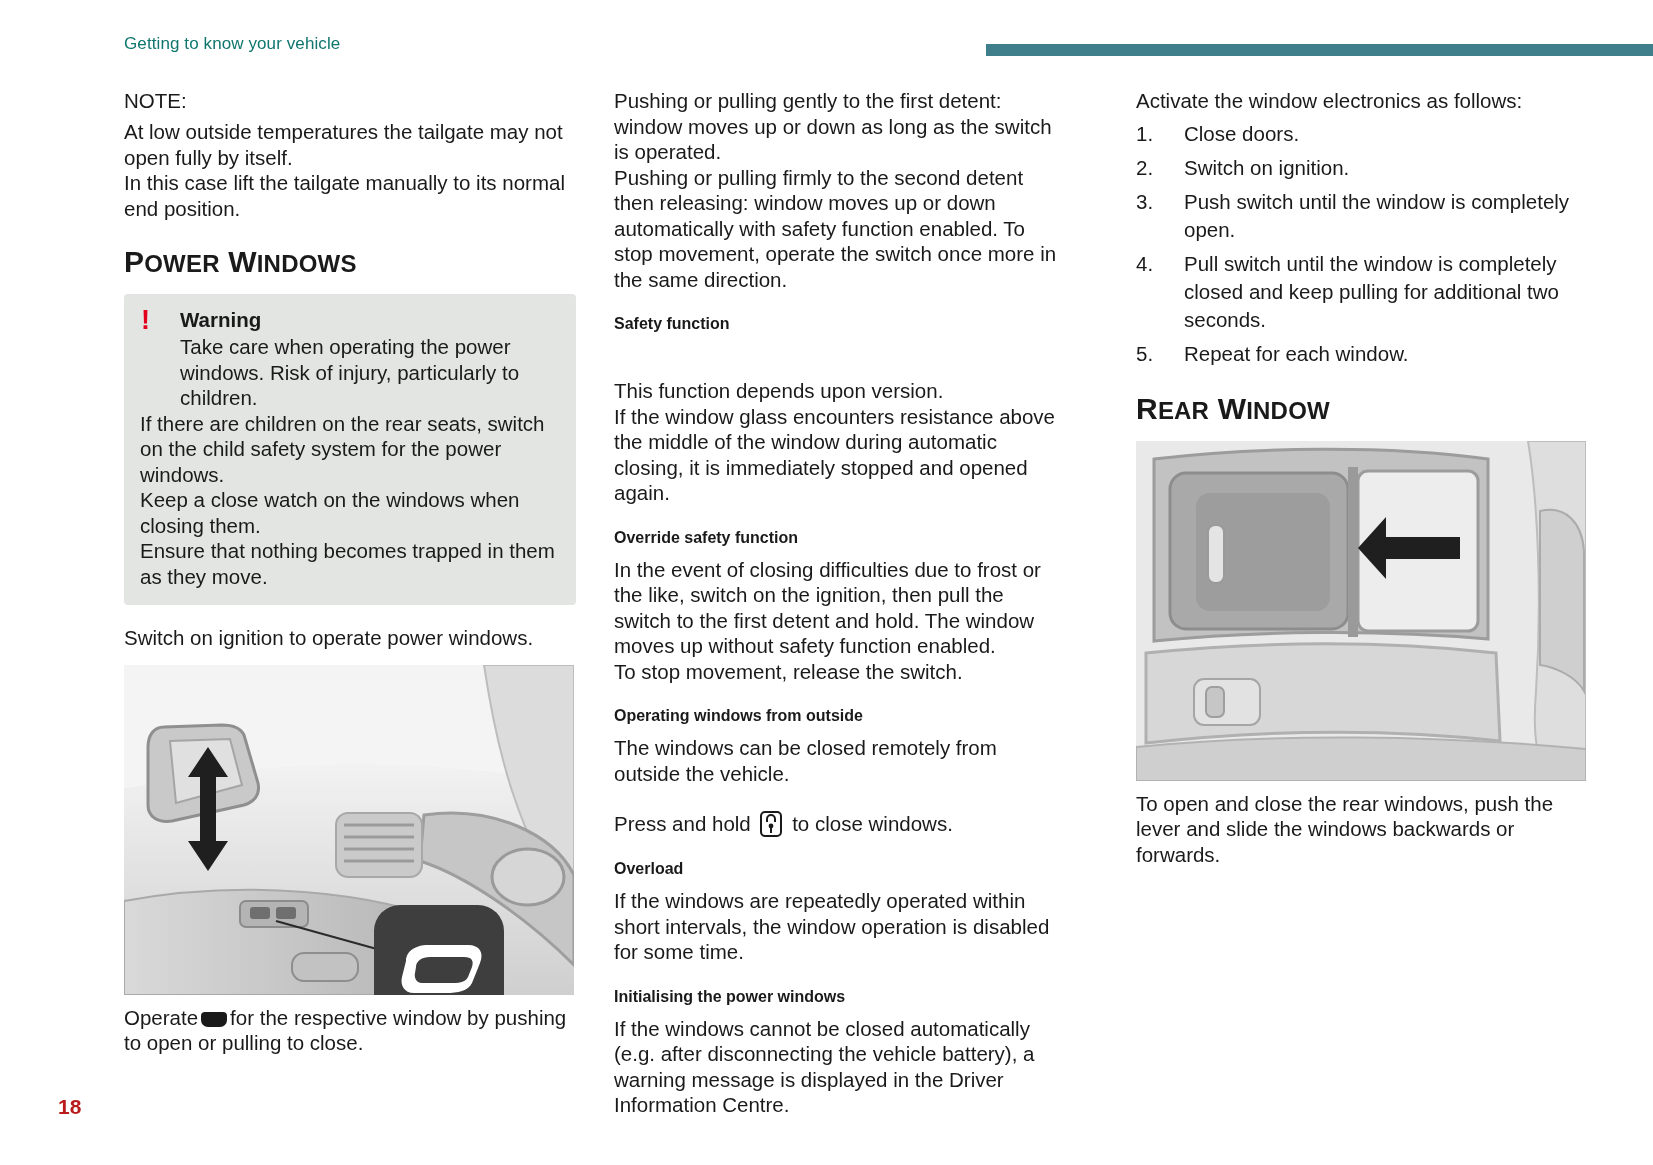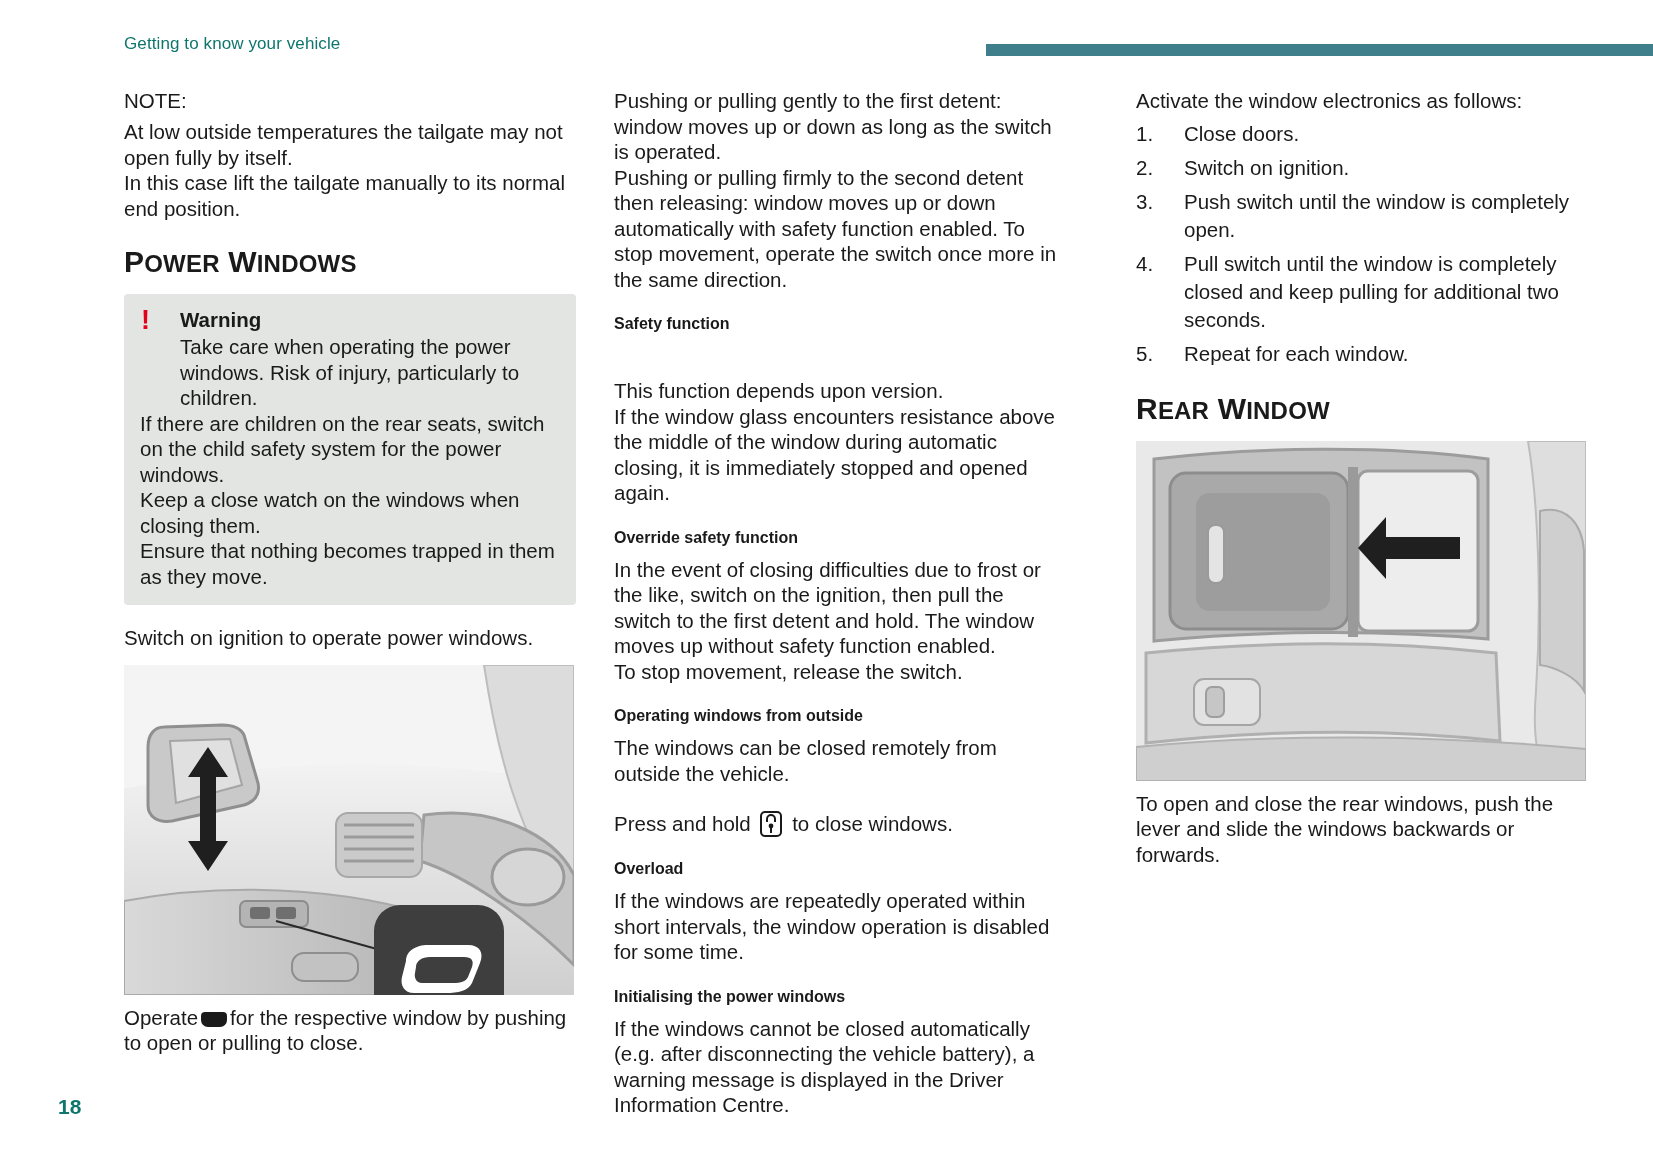--- a/index.html
+++ b/index.html
@@ -171,21 +171,21 @@
     margin: 0 4px;
     position: relative;
   }
   
   .page-num {
     position: absolute;
     left: 58px;
     bottom: 46px;
     font-size: 21px;
     font-weight: bold;
-    color: #0f766e;
+    color: #b91c1c;
   }
   svg { display: block; }
 </style>
 </head>
 <body>
 
 <div class="page">
 
   <div class="header-text">Getting to know your vehicle</div>
   <div class="header-rule"></div>

